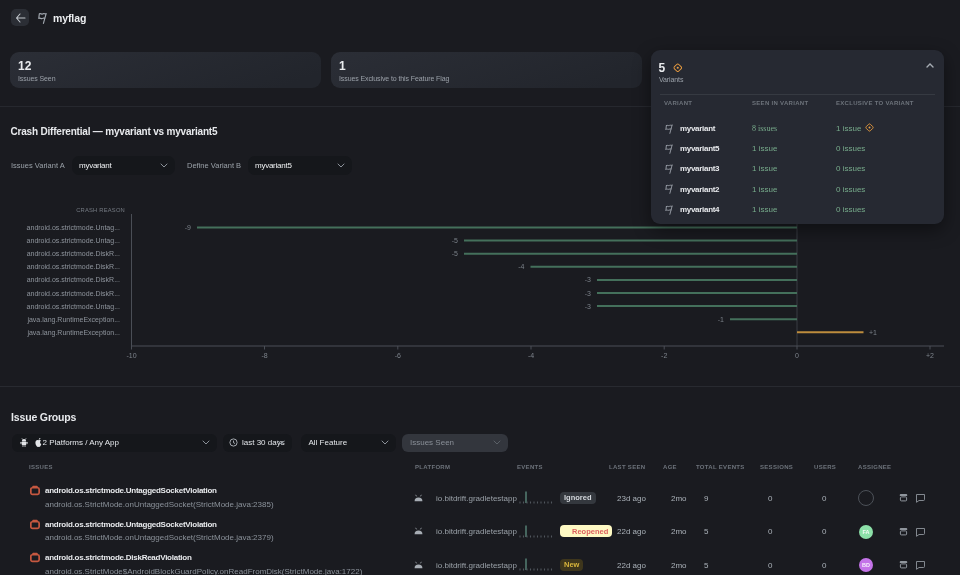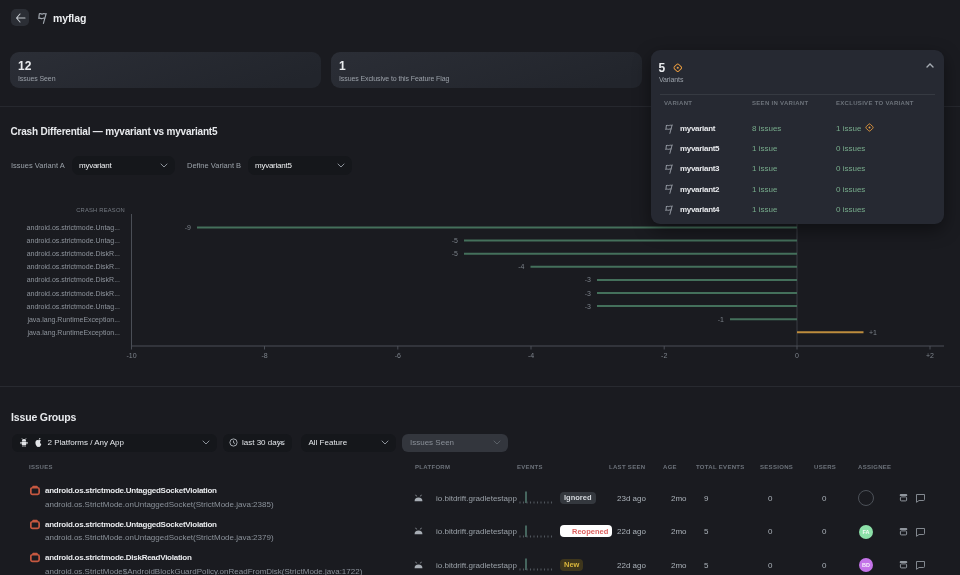--- a/index.html
+++ b/index.html
@@ -162,21 +162,21 @@
   <div class="vlbl">Variants</div>
   <div class="vdiv"></div>
   <div class="vhead hdr" style="left:13px;">VARIANT</div>
   <div class="vhead hdr" style="left:101px;">SEEN IN VARIANT</div>
   <div class="vhead hdr" style="left:185px;">EXCLUSIVE TO VARIANT</div>
   <div class="vrow" style="left:0; right:0; top:67.5px;">
     <svg class="abs" style="left:13px; top:5px;" width="11" height="11" viewBox="0 0 12 12">
         <path d="M2.6 2.7 C3.8 1.8 4.8 3.4 6.0 2.6 C7.0 2.0 7.9 3.0 8.8 2.4 M2.6 2.7 L2.1 6.8 M2.1 6.8 C3.3 5.9 4.3 7.5 5.5 6.7 C6.4 6.1 7.2 6.9 7.8 6.6 M8.8 2.4 L6.4 11.3" stroke="#9aa0a8" stroke-width="1" fill="none" stroke-linecap="round"></path>
       </svg>
     <div class="vname">myvariant</div>
-    <div class="vlink" style="left:101px;">8 issues</div>
+    <div class="vlink" style="left:101px;font-family:Liberation Serif, serif;">8 issues</div>
     <div class="vlink" style="left:185px;">1 issue
       <svg style="vertical-align:-1px; margin-left:1px;" width="9" height="9" viewBox="0 0 9 9">
           <rect x="1.6" y="1.6" width="5.8" height="5.8" rx="1.4" transform="rotate(45 4.5 4.5)" fill="none" stroke="#e89b3f" stroke-width="0.9"></rect>
           <circle cx="4.5" cy="4.5" r="1" fill="#e89b3f"></circle>
         </svg>
     </div>
   </div>
   <div class="vrow" style="left:0; right:0; top:87.8px;">
     <svg class="abs" style="left:13px; top:5px;" width="11" height="11" viewBox="0 0 12 12">
         <path d="M2.6 2.7 C3.8 1.8 4.8 3.4 6.0 2.6 C7.0 2.0 7.9 3.0 8.8 2.4 M2.6 2.7 L2.1 6.8 M2.1 6.8 C3.3 5.9 4.3 7.5 5.5 6.7 C6.4 6.1 7.2 6.9 7.8 6.6 M8.8 2.4 L6.4 11.3" stroke="#9aa0a8" stroke-width="1" fill="none" stroke-linecap="round"></path>
@@ -223,21 +223,21 @@
       <rect x="2.8" y="4.6" width="4.4" height="3.6" rx="0.6" fill="#e2e5e8"></rect>
       <rect x="1.5" y="4.8" width="0.95" height="2.5" rx="0.47" fill="#e2e5e8"></rect>
       <rect x="7.55" y="4.8" width="0.95" height="2.5" rx="0.47" fill="#e2e5e8"></rect>
       <rect x="3.5" y="8.3" width="0.95" height="1.7" rx="0.45" fill="#e2e5e8"></rect>
       <rect x="5.55" y="8.3" width="0.95" height="1.7" rx="0.45" fill="#e2e5e8"></rect>
     </svg>
   <svg style="margin-left:5px;" width="9" height="11" viewBox="0 0 9 11">
       <path d="M4.7 2.7 C4.8 1.7 5.6 1.0 6.4 1.0 C6.4 1.9 5.6 2.7 4.7 2.7 Z" fill="#e2e5e8"></path>
       <path d="M4.6 3.2 C3.7 2.7 2.4 3.0 1.8 4.1 C0.9 5.7 1.7 8.4 2.9 9.5 C3.4 10.0 4.0 10.0 4.5 9.7 C5.0 10.0 5.6 10.0 6.1 9.5 C6.7 8.9 7.2 8.0 7.3 7.1 C6.5 6.8 6.0 6.0 6.1 5.1 C6.2 4.4 6.6 3.9 7.1 3.6 C6.5 2.9 5.4 2.8 4.6 3.2 Z" fill="#e2e5e8"></path>
     </svg>
-  <span style="margin-left:5px;">2 Platforms / Any App</span>
+  <span style="">2 Platforms / Any App</span>
   <svg class="chev" width="8" height="5" viewBox="0 0 8 5">
       <path d="M1 1 L4 4 L7 1" stroke="#8b9199" stroke-width="1" fill="none" stroke-linecap="round"></path>
     </svg>
 </div>
 <div class="abs fdd" style="left:223px; width:69px;">
   <svg style="margin-left:6px;" width="9" height="9" viewBox="0 0 9 9">
       <circle cx="4.5" cy="4.5" r="3.6" stroke="#c7ccd2" stroke-width="0.8" fill="none"></circle>
       <path d="M4.5 2.6 V4.7 L6 5.5" stroke="#c7ccd2" stroke-width="0.8" fill="none"></path>
     </svg>
   <span style="margin-left:4px;">last 30 days</span>
@@ -333,21 +333,21 @@
         <line x1="9" y1="11.5" x2="9" y2="13.5"></line>
         <line x1="12.5" y1="11.5" x2="12.5" y2="13.5"></line>
         <line x1="16" y1="11.5" x2="16" y2="13.5"></line>
         <line x1="19.5" y1="11.5" x2="19.5" y2="13.5"></line>
         <line x1="23" y1="11.5" x2="23" y2="13.5"></line>
         <line x1="26.5" y1="11.5" x2="26.5" y2="13.5"></line>
         <line x1="30" y1="11.5" x2="30" y2="13.5"></line>
         <line x1="33.5" y1="11.5" x2="33.5" y2="13.5"></line>
       </g>
   </svg>
-  <div class="abs badge" style="left:560px; top:9.5px; background:#ffffff; color:#dd615f;padding-left:12px;">Reopened</div>
+  <div class="abs badge" style="left:560px; top:9.5px; background:#fef9c3; color:#dd615f;padding-left:12px;">Reopened</div>
   <div class="abs cell" style="left:609px; top:11.5px;">22d ago</div>
   <div class="abs cell" style="left:663px; top:11.5px;">2mo</div>
   <div class="abs cell" style="left:696px; top:11.5px;">5</div>
   <div class="abs cell" style="left:760px; top:11.5px;">0</div>
   <div class="abs cell" style="left:814px; top:11.5px;">0</div>
   <div class="abs" style="left:859px; top:9px; width:14px; height:14px; border-radius:50%; background:#8ce0a8; color:#f2fbf5; font-size:5.5px; font-weight:bold; display:flex; align-items:center; justify-content:center;">FA</div>
   <svg class="abs acticon" style="left:898px; top:10px;" width="11" height="11" viewBox="0 0 11 11">
       <path d="M2.7 1.9 h5.6 a0.9 0.9 0 0 1 0.9 0.9 v1.2 h-7.4 v-1.2 a0.9 0.9 0 0 1 0.9 -0.9 z" fill="#8f959c"></path>
       <rect x="2.4" y="4.9" width="6.2" height="4" rx="0.9" fill="none" stroke="#8f959c" stroke-width="1"></rect>
     </svg>

